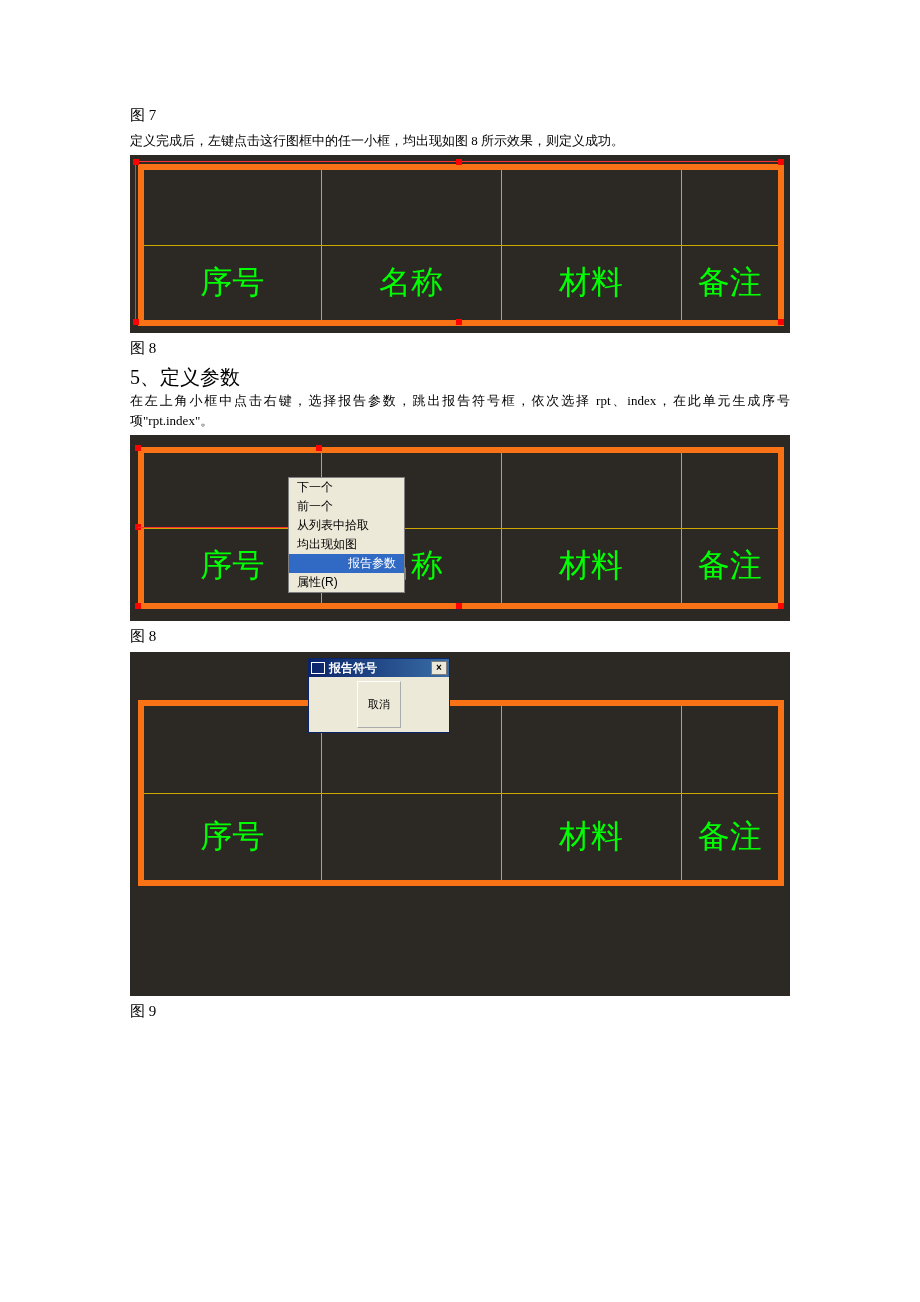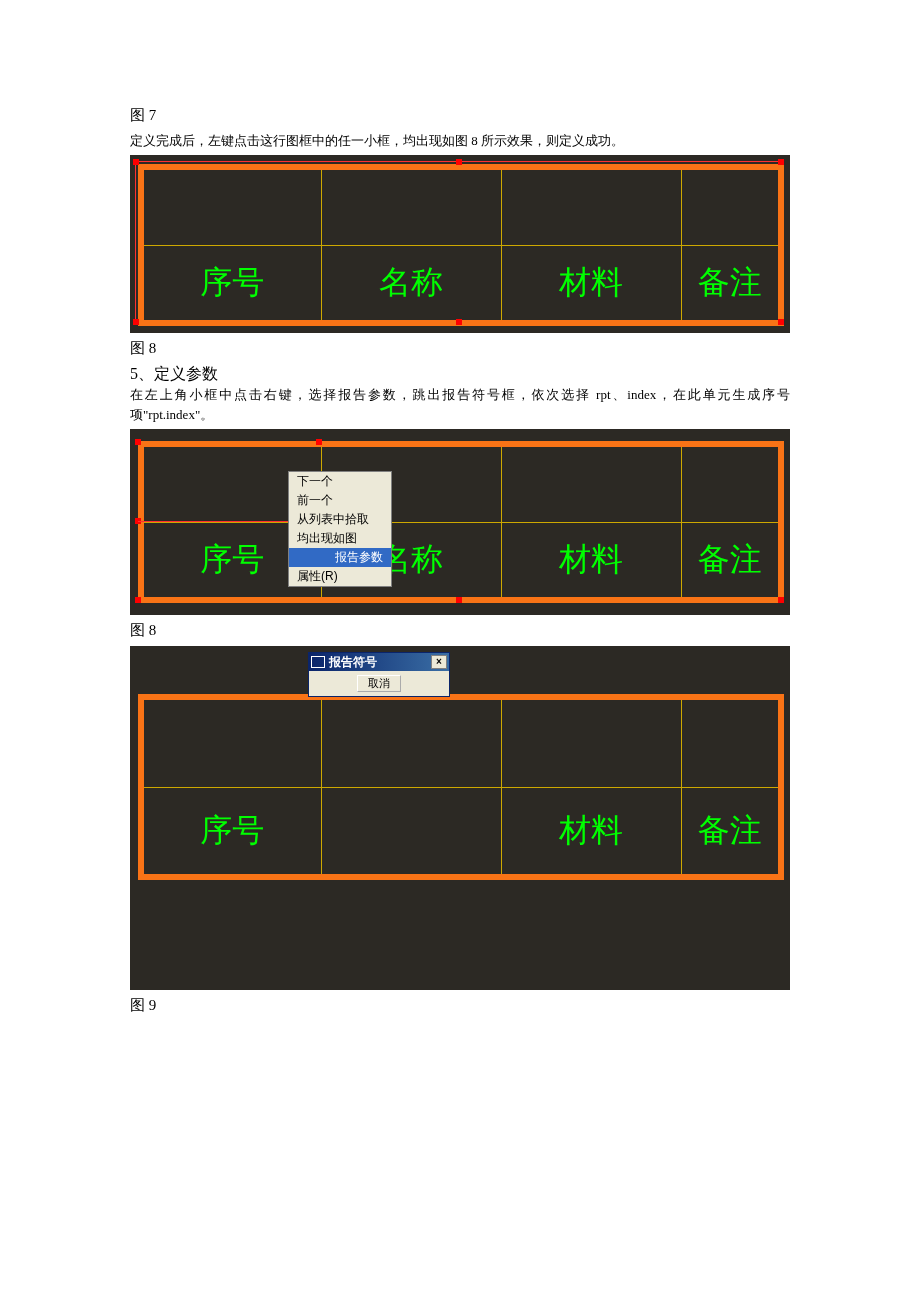--- a/index.html
+++ b/index.html
@@ -14,21 +14,21 @@
       text-align: left;
       font-size: 15px;
       margin: 6px 0;
     }
     .paragraph {
       font-size: 13px;
       line-height: 1.55;
       text-align: justify;
     }
     .section-title {
-      font-size: 16px;
+      font-size: 20px;
       margin-top: 4px;
     }
 
     
     .cad-canvas {
       background: #2c2924;
       width: 100%;
       position: relative;
       padding: 0;
       margin-top: 4px;
@@ -73,21 +73,21 @@
     }
 
     
     .context-menu {
       position: absolute;
       background: #ece9d8;
       border: 1px solid #808080;
       font-family: "SimSun", sans-serif;
       font-size: 12px;
       color: #000;
-      width: 104px;
+      width: 117px;
       z-index: 10;
     }
     .context-menu .item {
       padding: 1px 8px;
       cursor: default;
     }
     .context-menu .item.highlight {
       background: #316ac5;
       color: #fff;
       text-align: right;
@@ -148,21 +148,21 @@
       padding: 0 2px;
       white-space: nowrap;
     }
     .dialog .btn-row {
       text-align: center;
       padding: 4px;
     }
     .dialog .btn-row button {
       font-family: "SimSun", sans-serif;
       font-size: 11px;
-      padding: 0 10px;
+      padding: 15px 10px;
       background: #ece9d8;
       border: 1px outset #fff;
     }
     .cad-sel-line {
       position:absolute;
       border-top: 1px solid #ff3030;
     }
   </style>
 </head>
 <body>

